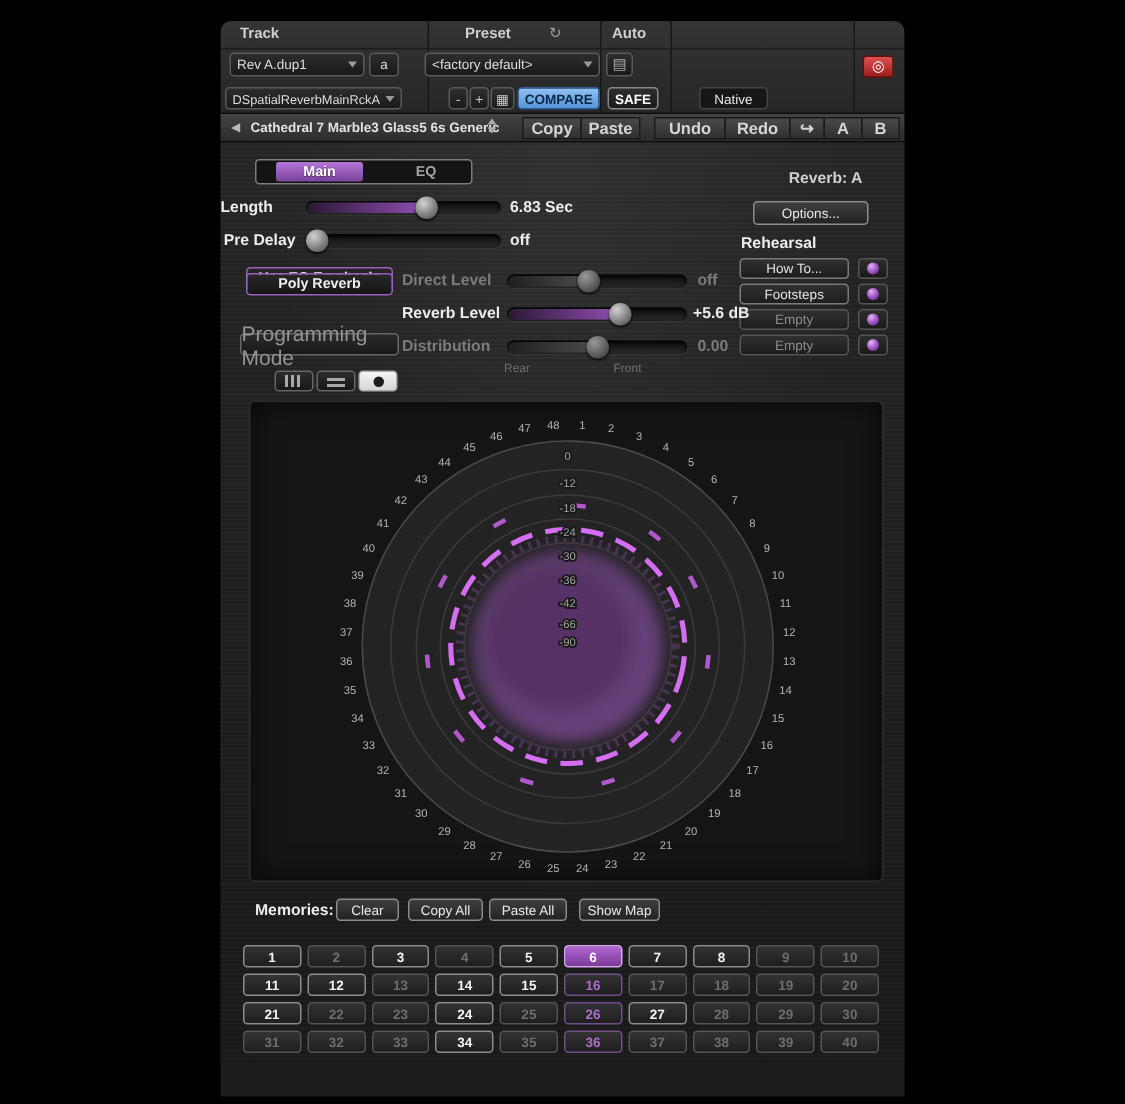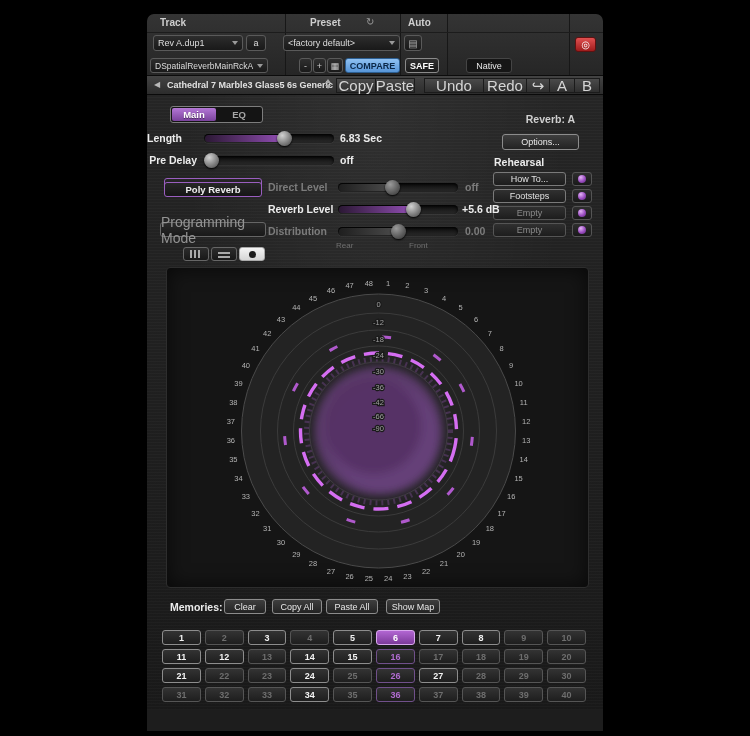--- a/index.html
+++ b/index.html
@@ -24,32 +24,32 @@
   .targetbtn { position:absolute; width:21px; height:15px; background:linear-gradient(#e05050,#9e1c1c); border:1px solid #5f1111; border-radius:3px; color:#fff; font-size:10px; line-height:1; display:flex; align-items:center; justify-content:center; }
 
   
   .toolbar { position:absolute; left:0; top:62px; width:456px; height:19px; background:linear-gradient(#434343,#2c2c2c); border-bottom:1px solid #0a0a0a; }
   .collapse { position:absolute; left:7px; top:4px; font-size:8px; color:#b8b8b8; }
   .ttitle { position:absolute; left:20px; top:4px; font-size:9px; font-weight:bold; color:#e2e2e2; white-space:nowrap; }
   .spinner { position:absolute; left:178px; top:3px; display:flex; flex-direction:column; align-items:center; }
   .tri-up { width:0; height:0; border-left:3px solid transparent; border-right:3px solid transparent; border-bottom:4px solid #aaa; margin-bottom:2px; }
   .tri-down { width:0; height:0; border-left:3px solid transparent; border-right:3px solid transparent; border-top:4px solid #aaa; }
   .tgroup { position:absolute; right:3px; top:2px; height:15px; display:flex; }
-  .tseg { background:linear-gradient(#4a4a4a,#2f2f2f); border:1px solid #1b1b1b; margin-left:-1px; color:#d5d5d5; font-size:15px; font-weight:normal; display:flex; align-items:center; justify-content:center; }
+  .tseg { background:linear-gradient(#4a4a4a,#2f2f2f); border:1px solid #1b1b1b; margin-left:-1px; color:#d5d5d5; font-size:11px; font-weight:bold; display:flex; align-items:center; justify-content:center; }
   .tspace { width:10px; }
 
   
   .main { position:absolute; left:0; top:81px; width:456px; height:615px;
     background:
       radial-gradient(ellipse at 50% 0%, rgba(255,255,255,0.05), transparent 60%),
       repeating-linear-gradient(0deg, rgba(255,255,255,0.018) 0 1px, rgba(0,0,0,0.03) 1px 3px),
       linear-gradient(#262626,#1a1a1a);
   }
   .tabs { position:absolute; left:23px; top:11px; display:flex; border:1px solid #7d7d7d; border-radius:3px; background:#141414; padding:1px; gap:1px; }
-  .tab { width:44px; height:13px; font-size:9.5px; font-weight:bold; color:#a5a5a5; display:flex; align-items:center; justify-content:center; border-radius:2px; }
+  .tab { width:58px; height:13px; font-size:9.5px; font-weight:bold; color:#a5a5a5; display:flex; align-items:center; justify-content:center; border-radius:2px;margin-left:12px; }
   .tab.active { background:linear-gradient(#b477d6,#7a429c); color:#fff; text-shadow:0 1px 1px rgba(0,0,0,.5); }
 
   .flabel { position:absolute; font-size:10.5px; font-weight:bold; color:#ececec; white-space:nowrap; }
   .flabel.dim { color:#7c7c7c; }
   .minilab { position:absolute; font-size:8px; color:#6f6f6f; }
 
   .slider { position:absolute; height:9px; border-radius:5px; background:linear-gradient(#0b0b0b,#2b2b2b); box-shadow:inset 0 1px 3px #000, 0 1px 0 rgba(255,255,255,.05); --pos:50%; }
   .slider .fill { position:absolute; left:1px; top:1px; bottom:1px; width:var(--pos); border-radius:4px; background:linear-gradient(90deg,#2b1834,#9550b8); }
   .slider.gray .fill { background:linear-gradient(90deg,#1f1f1f,#4d4d4d); }
   .slider .knob { position:absolute; top:50%; left:var(--pos); width:15px; height:15px; margin:-7.5px 0 0 -7.5px; border-radius:50%; background:radial-gradient(circle at 35% 30%, #d2d2d2, #7a7a7a 60%, #434343); box-shadow:0 1px 2px #000; }
@@ -138,21 +138,21 @@
       <span class="collapse">◀</span>
       <span class="ttitle">Cathedral 7 Marble3 Glass5 6s Generic</span>
       <div class="spinner">
         <div class="tri-up"></div>
         <div class="tri-down"></div>
       </div>
       <div class="tgroup">
         <div class="tseg" style="width:40px">Copy</div>
         <div class="tseg" style="width:40px">Paste</div>
         <div class="tspace"></div>
-        <div class="tseg" style="width:60px">Undo</div>
+        <div class="tseg" style="width:48px">Undo</div>
         <div class="tseg" style="width:44px">Redo</div>
         <div class="tseg" style="width:24px">
           <span>↪</span>
         </div>
         <div class="tseg" style="width:26px">A</div>
         <div class="tseg" style="width:26px">B</div>
       </div>
     </div>
 
     <div class="main">

